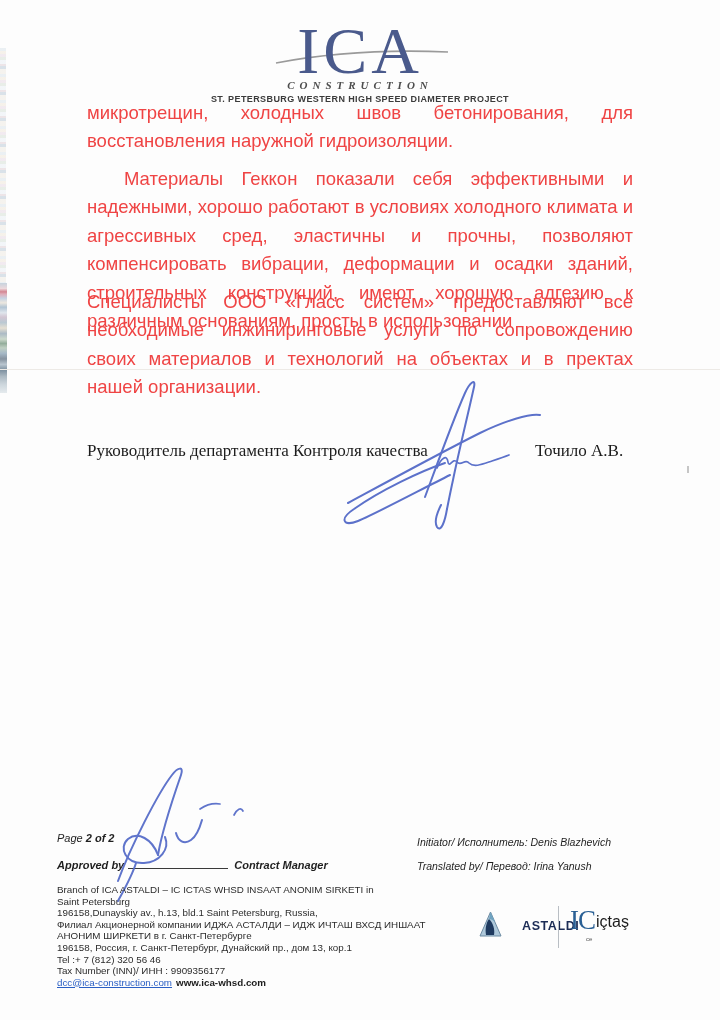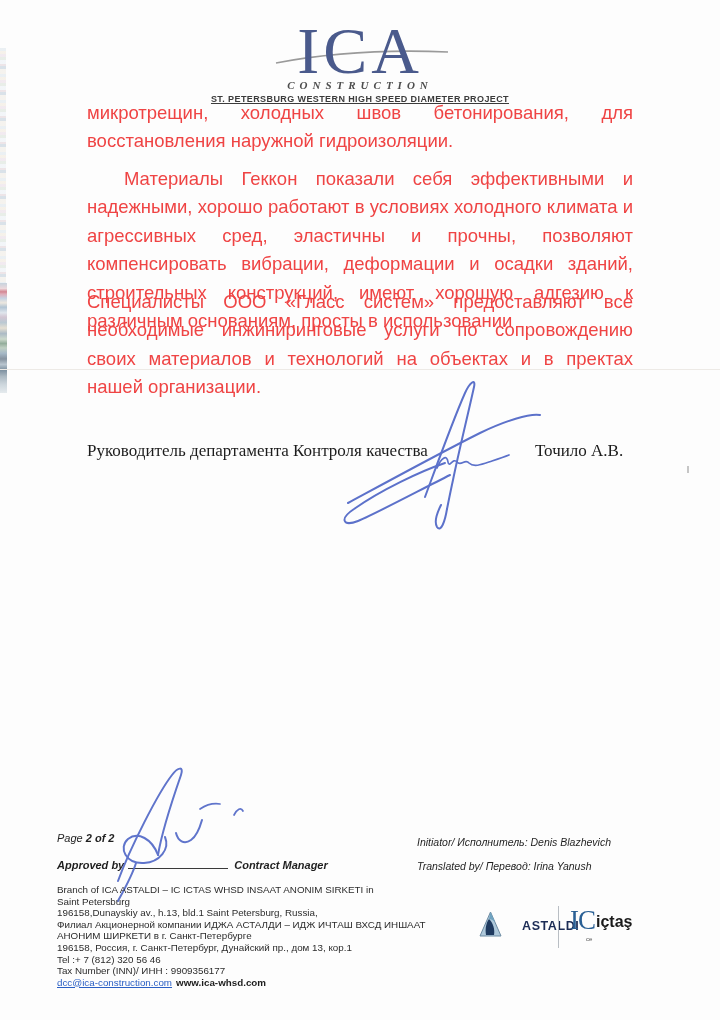--- a/index.html
+++ b/index.html
@@ -16,21 +16,21 @@
     color:#4a5a8c;letter-spacing:4px;font-weight:400;
   }
   .logo-arc{position:absolute;left:0;top:0;}
   .logo-construction{
     position:absolute;left:0;top:69px;width:720px;text-align:center;
     font-family:"Liberation Serif",serif;font-size:11px;letter-spacing:5px;
     color:#4d4d4d;font-weight:600;font-style:italic;
   }
   .logo-tagline{
     position:absolute;left:0;top:84px;width:720px;text-align:center;
-    font-size:9px;font-weight:700;color:#3b3b3b;letter-spacing:0.4px;text-decoration:underline;
+    font-size:9px;font-weight:700;color:#3b3b3b;letter-spacing:0.4px;
   }
   
   .para{
     position:absolute;left:87px;width:546px;
     font-size:18.5px;line-height:28.4px;text-align:justify;color:#ef4444;
   }
   .para.p1{top:99px;}
   .para.p2{top:165px;text-indent:37px;}
   .para.p3{top:288px;}
   
@@ -66,21 +66,21 @@
   .sig-small{position:absolute;left:88px;top:763px;}
   .address{position:absolute;left:57px;top:884px;font-size:9.8px;line-height:11.6px;color:#2c2c2c;}
   .address .email{color:#2a5fc4;text-decoration:underline;}
   .address .website{font-weight:700;color:#1d1d1d;margin-left:4px;}
   
   .astaldi-icon{position:absolute;left:479px;top:911px;}
   .astaldi-text{position:absolute;left:522px;top:919px;font-size:12.5px;font-weight:700;color:#1c2c55;letter-spacing:0.6px;}
   .logo-divider{position:absolute;left:558px;top:906px;width:1px;height:42px;background:#b9bec4;}
   .ictas-ic{position:absolute;left:570px;top:905px;font-family:"Liberation Serif",serif;font-size:27px;color:#2a6095;font-weight:400;letter-spacing:-1px;}
   .ictas-sub{position:absolute;left:586px;top:936px;font-size:6px;color:#555;}
-  .ictas-name{position:absolute;left:596px;top:913px;font-size:16px;font-weight:700;color:#1b1b1b;letter-spacing:0px;}
+  .ictas-name{position:absolute;left:596px;top:913px;font-size:16px;font-weight:400;color:#1b1b1b;letter-spacing:0px;}
 </style>
 </head>
 <body>
 
 <div class="page">
 
   <div class="edge-strip-soft"></div>
   <div class="edge-strip-strong"></div>
   <div class="scan-line"></div>
   <div class="speck"></div>

